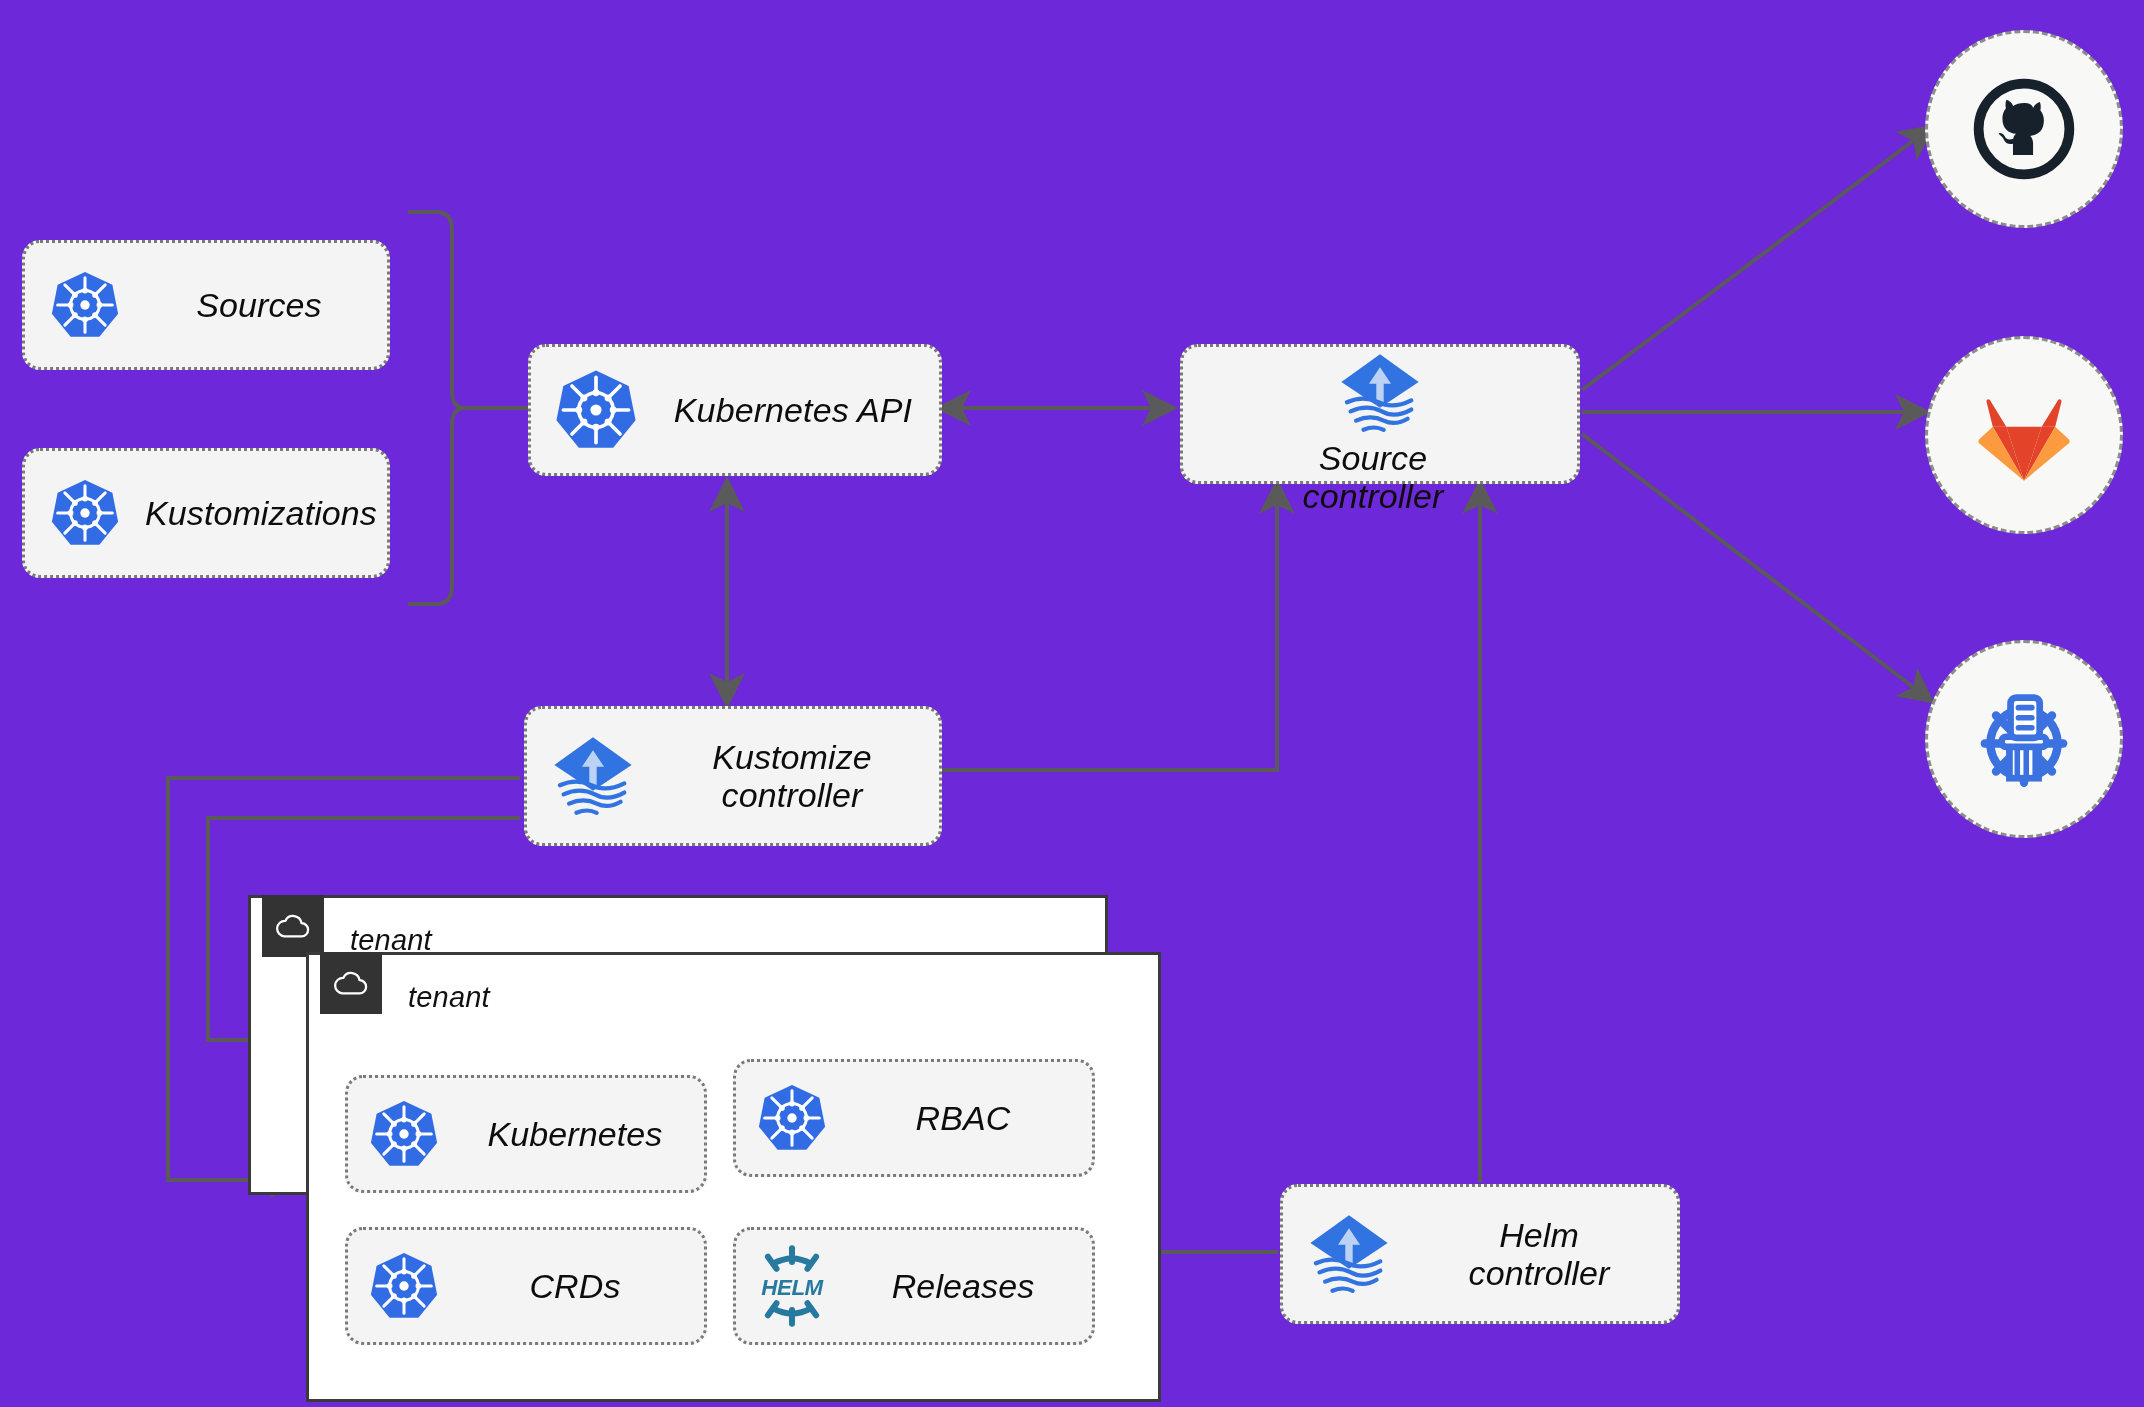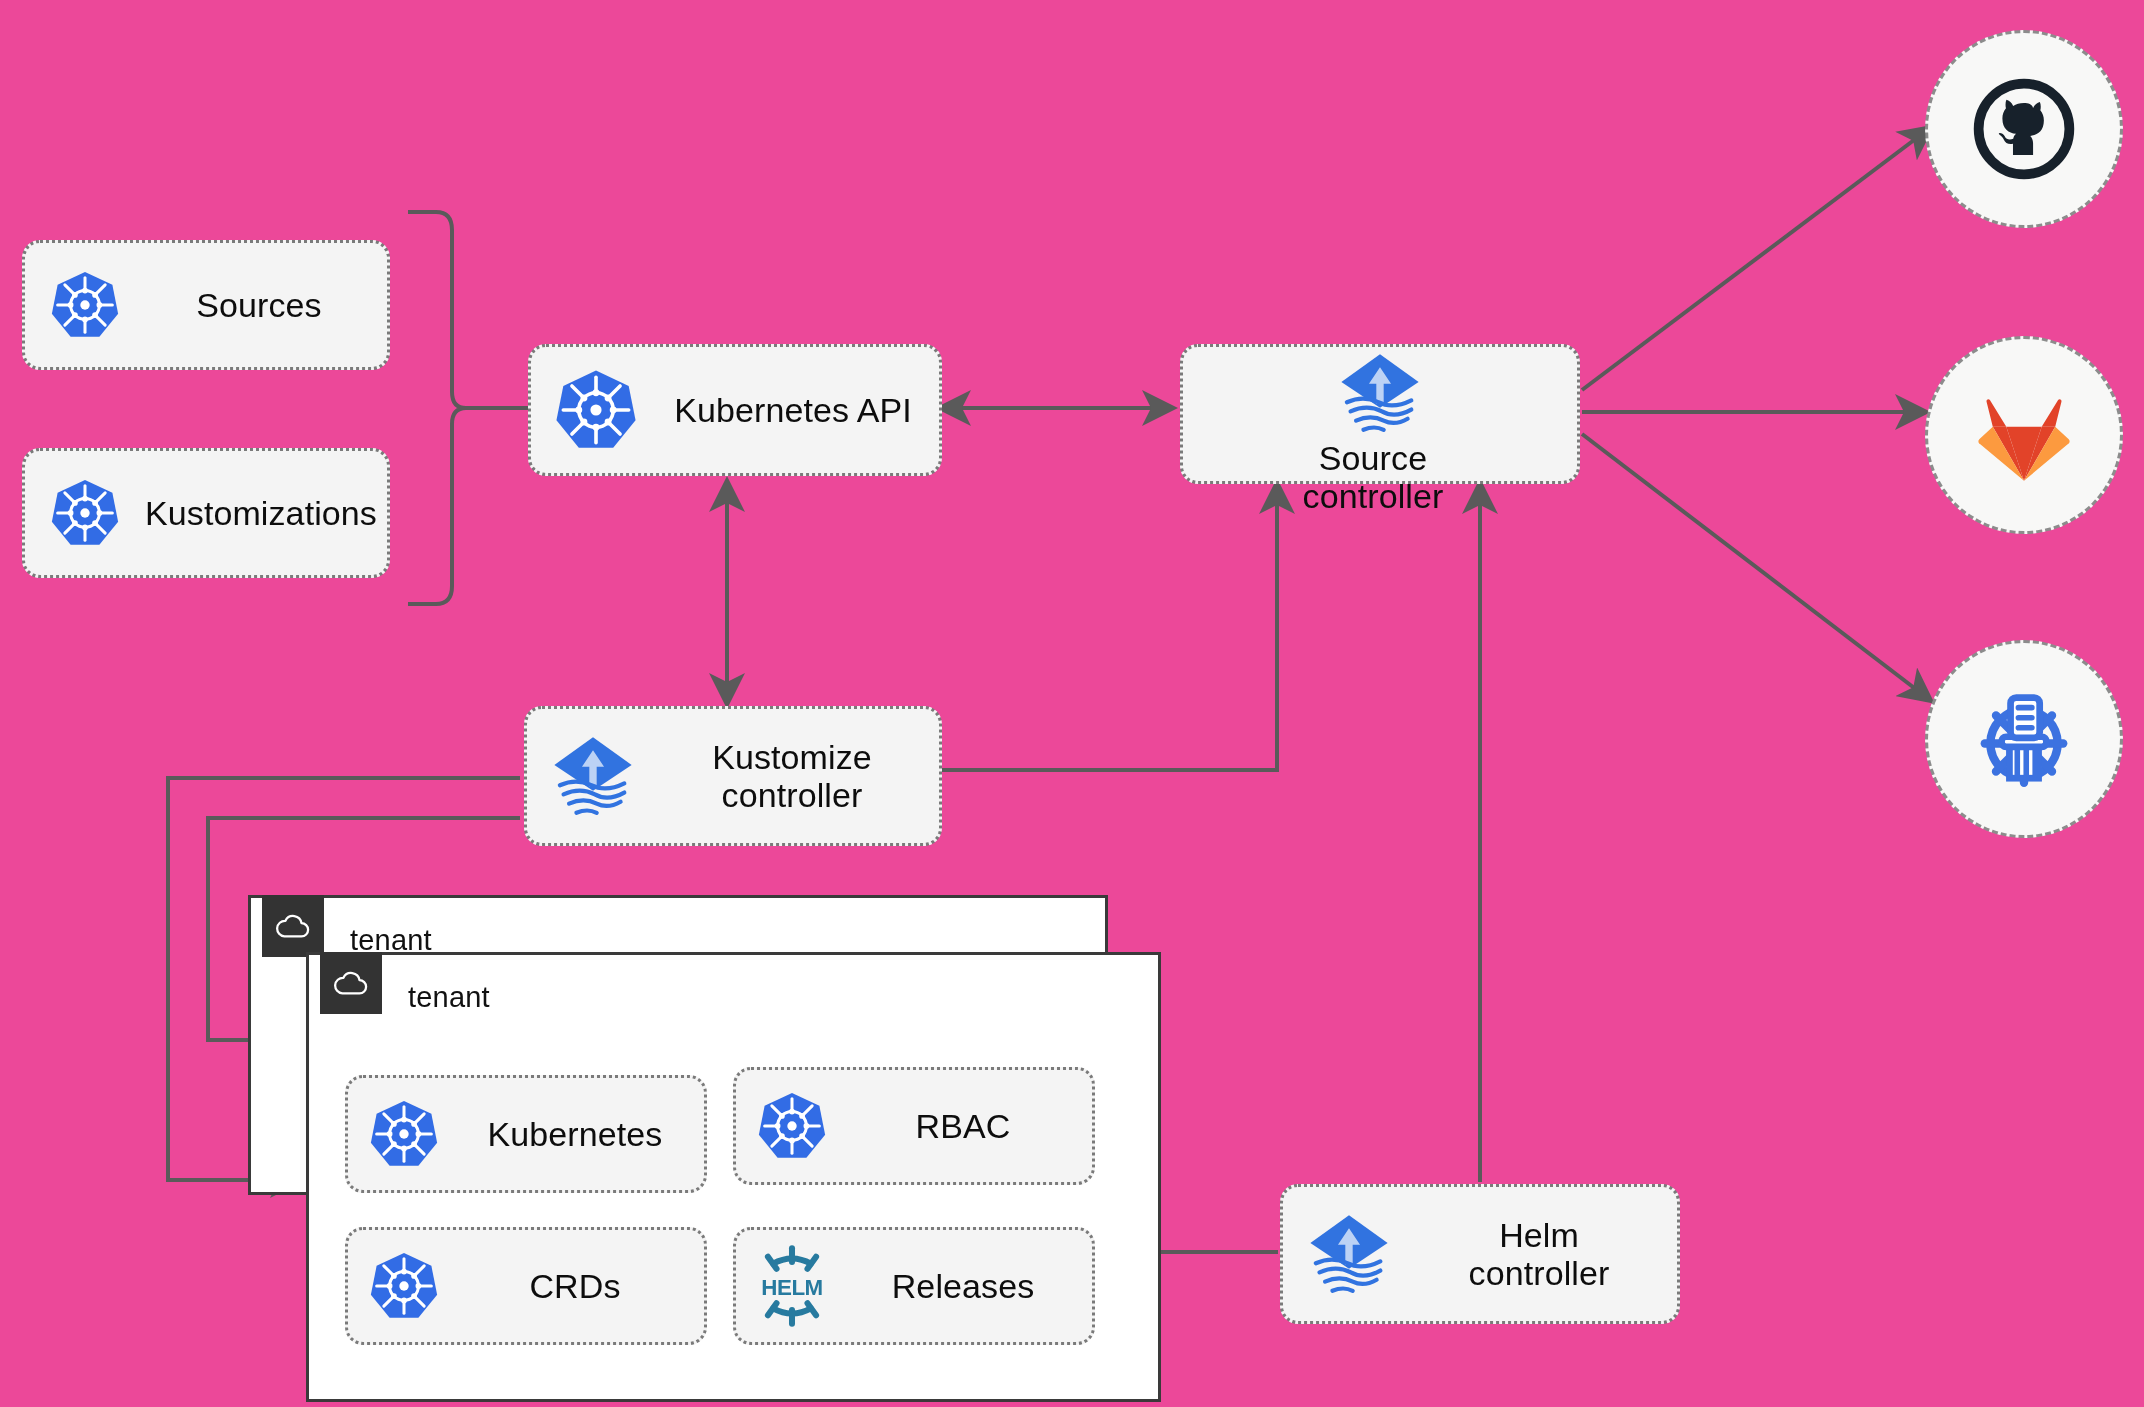--- a/index.html
+++ b/index.html
@@ -1,17 +1,17 @@
 <!DOCTYPE html>
 <html><head>
 <meta charset="utf-8">
 <style>
   html,body{margin:0;padding:0;background:#ffffff;}
   body{font-family:"Liberation Sans","DejaVu Sans",sans-serif;}
-  #stage{position:relative;width:2144px;height:1407px;background:#ec4899;overflow:hidden;}
+  #stage{position:relative;width:2144px;height:1407px;background:#6d28d9;overflow:hidden;font-style:italic;}
   #wires{position:absolute;left:0;top:0;width:2144px;height:1407px;pointer-events:none;}
 
   
   .card{
     position:absolute;
     background:#f4f4f4;
     border:3px dotted #7a7a7a;
     border-radius:18px;
     box-sizing:border-box;
     display:flex;align-items:center;
@@ -339,21 +339,21 @@
             <circle cx="36" cy="36" r="4"></circle>
               <circle cx="64" cy="36" r="4"></circle>
             <circle cx="36" cy="64" r="4"></circle>
               <circle cx="64" cy="64" r="4"></circle>
           </g>
         </svg>
       </span>
       <span class="lbl">Kubernetes</span>
     </div>
 
-    <div class="card" style="left:424px;top:112px;width:362px;height:118px;">
+    <div class="card" style="left:424px;top:104px;width:362px;height:118px;">
       <span class="ico" style="width:112px;">
         <svg width="72" height="72" viewBox="0 0 100 100">
           <path d="M50 4 L88 22 L96 62 L70 94 L30 94 L4 62 L12 22 Z" fill="#326CE5"></path>
           <g fill="none" stroke="#fff" stroke-width="4.2" stroke-linecap="round">
             <circle cx="50" cy="50" r="20"></circle>
             <circle cx="50" cy="50" r="6.5" fill="#fff" stroke="none"></circle>
             <path d="M50 30 L50 12"></path>
               <path d="M50 70 L50 88"></path>
             <path d="M30 50 L12 50"></path>
               <path d="M70 50 L88 50"></path>

